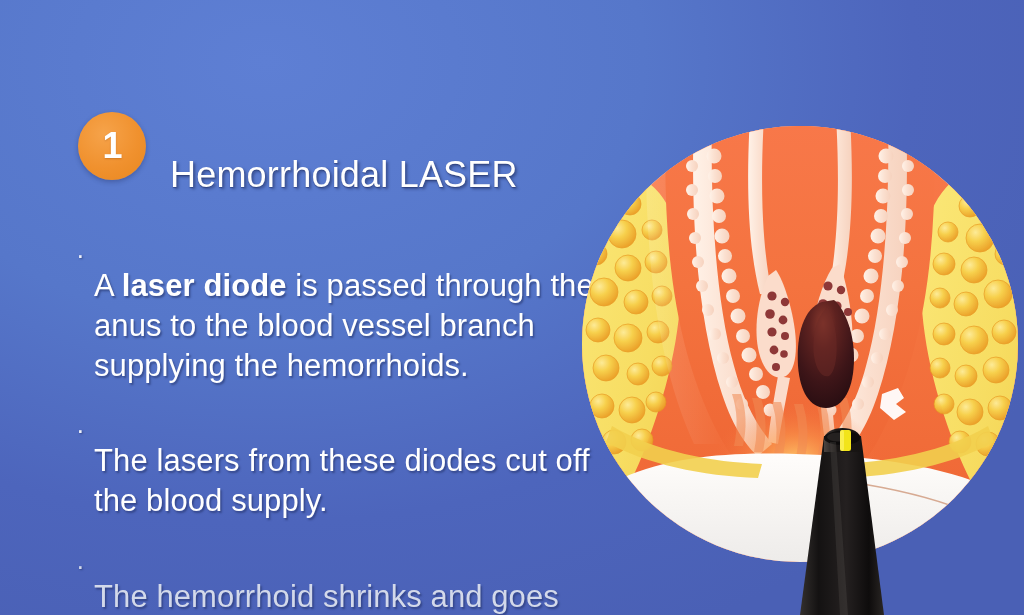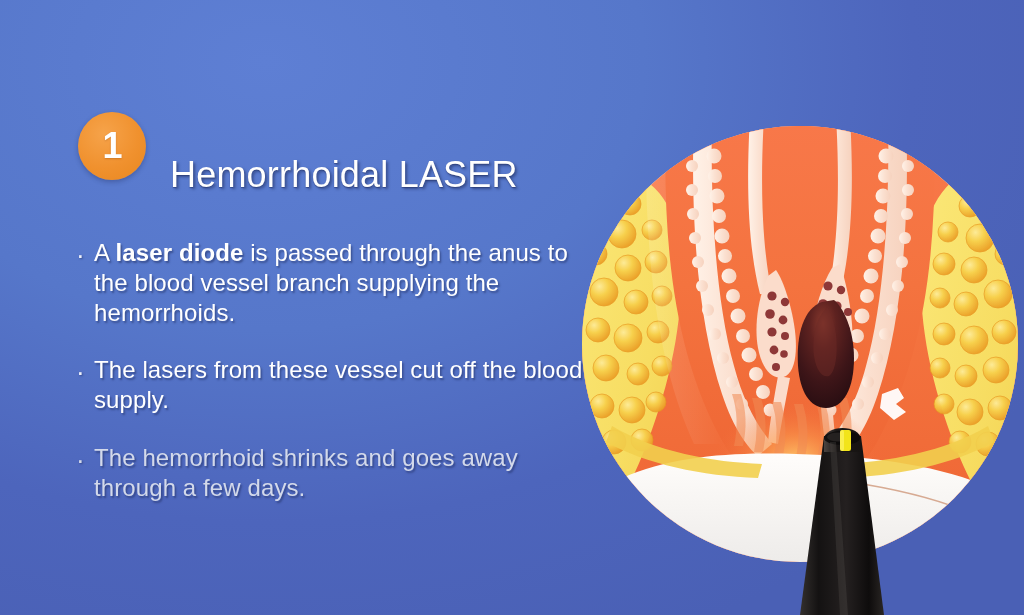--- a/index.html
+++ b/index.html
@@ -39,23 +39,24 @@
   #title .l2{display:block;}
 
   #bullets{position:absolute;left:76px;top:238px;width:520px;}
   .bullet{display:flex;align-items:flex-start;margin-bottom:24px;}
   .bullet .dot{
     flex:0 0 auto;width:18px;color:#eef1fa;font-size:26px;line-height:34px;
     text-align:left;
     text-shadow:1px 1px 2px rgba(26,38,86,.5);
   }
   .bullet .btext{
-    flex:1 1 auto;color:#ffffff;font-size:24px;line-height:30px;font-weight:normal;
+    flex:1 1 auto;color:#ffffff;font-size:31px;line-height:40px;font-weight:normal;
     text-shadow:1.5px 1.5px 2px rgba(26,38,86,.5);
     letter-spacing:.1px;
+    margin-top:28px;
   }
   .bullet .btext b{font-weight:bold;}
   .bullet.dim .btext,.bullet.dim .dot{color:#d3d9ea;}
   #b1{margin-bottom:27px;}
   #b2{margin-bottom:28px;}
 
   
   #illus{
     position:absolute;left:582px;top:126px;width:436px;height:436px;
   }
@@ -86,21 +87,21 @@
 
   <div id="bullets">
 
     <div class="bullet" id="b1">
       <span class="dot">·</span>
       <span class="btext"><span>A </span><b>laser diode</b><span> is passed through the anus to the blood vessel branch supplying the hemorrhoids.</span></span>
     </div>
 
     <div class="bullet" id="b2">
       <span class="dot">·</span>
-      <span class="btext">The lasers from these vessel cut off the blood supply.</span>
+      <span class="btext">The lasers from these diodes cut off the blood supply.</span>
     </div>
 
     <div class="bullet dim" id="b3">
       <span class="dot">·</span>
       <span class="btext">The hemorrhoid shrinks and goes away through a few days.</span>
     </div>
 
   </div>
 
   <div id="illus">

